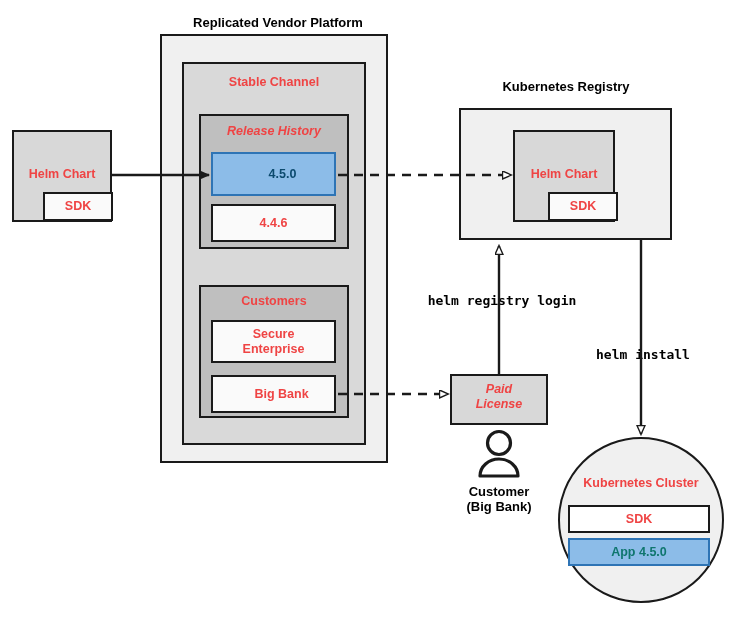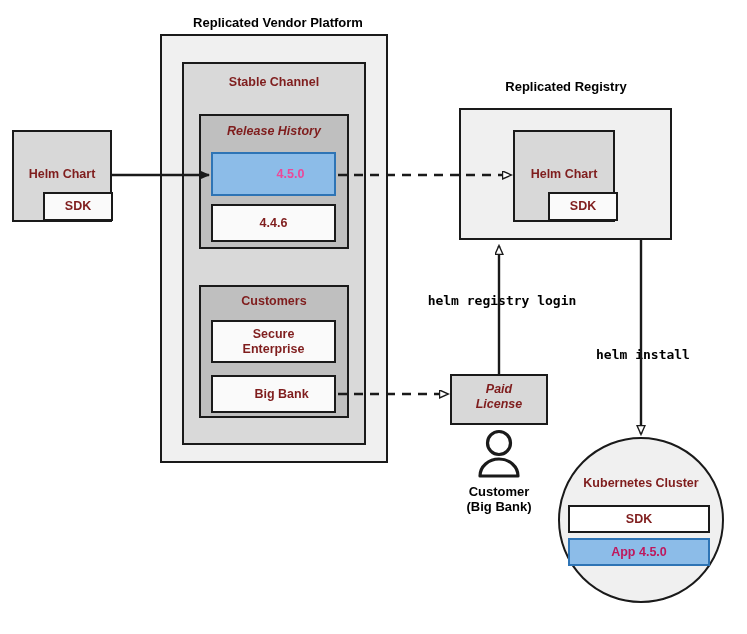--- a/index.html
+++ b/index.html
@@ -2,21 +2,21 @@
 <html><head>
 <meta charset="utf-8">
 <style>
   html,body{margin:0;padding:0;background:#ffffff;}
   body{font-family:"Liberation Sans",sans-serif;}
   #canvas{position:relative;width:747px;height:634px;background:#ffffff;overflow:hidden;}
 
   .lbl{position:absolute;font-weight:bold;color:#000;text-align:center;
        font-size:13px;line-height:1.15;white-space:pre-line;}
   .boxtext{position:absolute;display:flex;align-items:center;justify-content:center;
-           text-align:center;font-weight:bold;color:#7f1d1d;font-size:12.5px;line-height:1.2;
+           text-align:center;font-weight:bold;color:#ef4444;font-size:12.5px;line-height:1.2;
            box-sizing:border-box;white-space:pre-line;}
 
   .container{position:absolute;box-sizing:border-box;border:2px solid #1a1a1a;}
   .c-lightest{background:#f0f0f0;}
   .c-mid{background:#d9d9d9;}
   .c-dark{background:#bfbfbf;}
   .c-white{background:#fafafa;}
   .c-grey{background:#d8d8d8;}
 
   .blue-box{background:#8cbce8;border:2px solid #2e74b5;color:#1f4e79;}
@@ -42,36 +42,36 @@
 
   <div class="container c-lightest" style="left:160px;top:34px;width:228px;height:429px;"></div>
 
   <div class="container c-mid" style="left:182px;top:62px;width:184px;height:383px;"></div>
   <div class="boxtext" style="left:182px;top:70px;width:184px;height:24px;">Stable Channel</div>
 
   <div class="container c-dark" style="left:199px;top:114px;width:150px;height:135px;"></div>
   <div class="boxtext" style="left:199px;top:120px;width:150px;height:22px;font-style:italic;">Release History</div>
 
   <div class="container blue-box" style="left:211px;top:152px;width:125px;height:44px;"></div>
-  <div class="boxtext" style="left:228px;top:152px;width:125px;height:44px;color:#ec4899;">4.5.0</div>
+  <div class="boxtext" style="left:220px;top:152px;width:125px;height:44px;color:#0c4a6e;">4.5.0</div>
 
   <div class="container c-white" style="left:211px;top:204px;width:125px;height:38px;"></div>
   <div class="boxtext" style="left:211px;top:204px;width:125px;height:38px;">4.4.6</div>
 
   <div class="container c-dark" style="left:199px;top:285px;width:150px;height:133px;"></div>
   <div class="boxtext" style="left:199px;top:290px;width:150px;height:22px;">Customers</div>
 
   <div class="container c-white" style="left:211px;top:320px;width:125px;height:43px;"></div>
   <div class="boxtext" style="left:211px;top:320px;width:125px;height:43px;">Secure
 Enterprise</div>
 
   <div class="container c-white" style="left:211px;top:375px;width:125px;height:38px;"></div>
   <div class="boxtext" style="left:211px;top:375px;width:141px;height:38px;">Big Bank</div>
 
-  <div class="lbl" style="left:431px;top:80px;width:270px;">Replicated Registry</div>
+  <div class="lbl" style="left:431px;top:80px;width:270px;">Kubernetes Registry</div>
 
   <div class="container c-lightest" style="left:459px;top:108px;width:213px;height:132px;"></div>
 
   <div class="container c-grey" style="left:513px;top:130px;width:102px;height:92px;"></div>
   <div class="boxtext" style="left:513px;top:160px;width:102px;height:28px;">Helm Chart</div>
   <div class="container c-white" style="left:548px;top:192px;width:70px;height:29px;"></div>
   <div class="boxtext" style="left:548px;top:192px;width:70px;height:29px;">SDK</div>
 
   <div class="container c-grey" style="left:450px;top:374px;width:98px;height:51px;"></div>
   <div class="boxtext" style="left:450px;top:374px;width:98px;height:45px;font-style:italic;">Paid
@@ -84,21 +84,21 @@
 
   <div class="mono" style="position:absolute;left:397px;top:293px;width:210px;text-align:center;">helm registry login</div>
 
   <div class="circle" style="left:558px;top:437px;width:166px;height:166px;"></div>
   <div class="boxtext" style="left:558px;top:472px;width:166px;height:22px;">Kubernetes Cluster</div>
 
   <div class="container" style="left:568px;top:505px;width:142px;height:28px;background:#ffffff;"></div>
   <div class="boxtext" style="left:568px;top:505px;width:142px;height:28px;">SDK</div>
 
   <div class="container blue-box" style="left:568px;top:538px;width:142px;height:28px;"></div>
-  <div class="boxtext" style="left:568px;top:538px;width:142px;height:28px;color:#be185d;border-radius:14px;">App 4.5.0</div>
+  <div class="boxtext" style="left:568px;top:538px;width:142px;height:28px;color:#0f766e;border-radius:14px;">App 4.5.0</div>
 
   <svg class="overlay" viewBox="0 0 747 634">
     <defs>
       <marker id="solidArrow" markerWidth="10" markerHeight="10" refX="8" refY="4" orient="auto" markerUnits="userSpaceOnUse">
         <path d="M0,0 L9,4 L0,8 z" fill="#1a1a1a"></path>
       </marker>
       <marker id="openArrow" markerWidth="11" markerHeight="11" refX="9" refY="4.5" orient="auto" markerUnits="userSpaceOnUse">
         <path d="M0.5,0.5 L9.5,4.5 L0.5,8.5 z" fill="#ffffff" stroke="#1a1a1a" stroke-width="1.4"></path>
       </marker>
     </defs>

